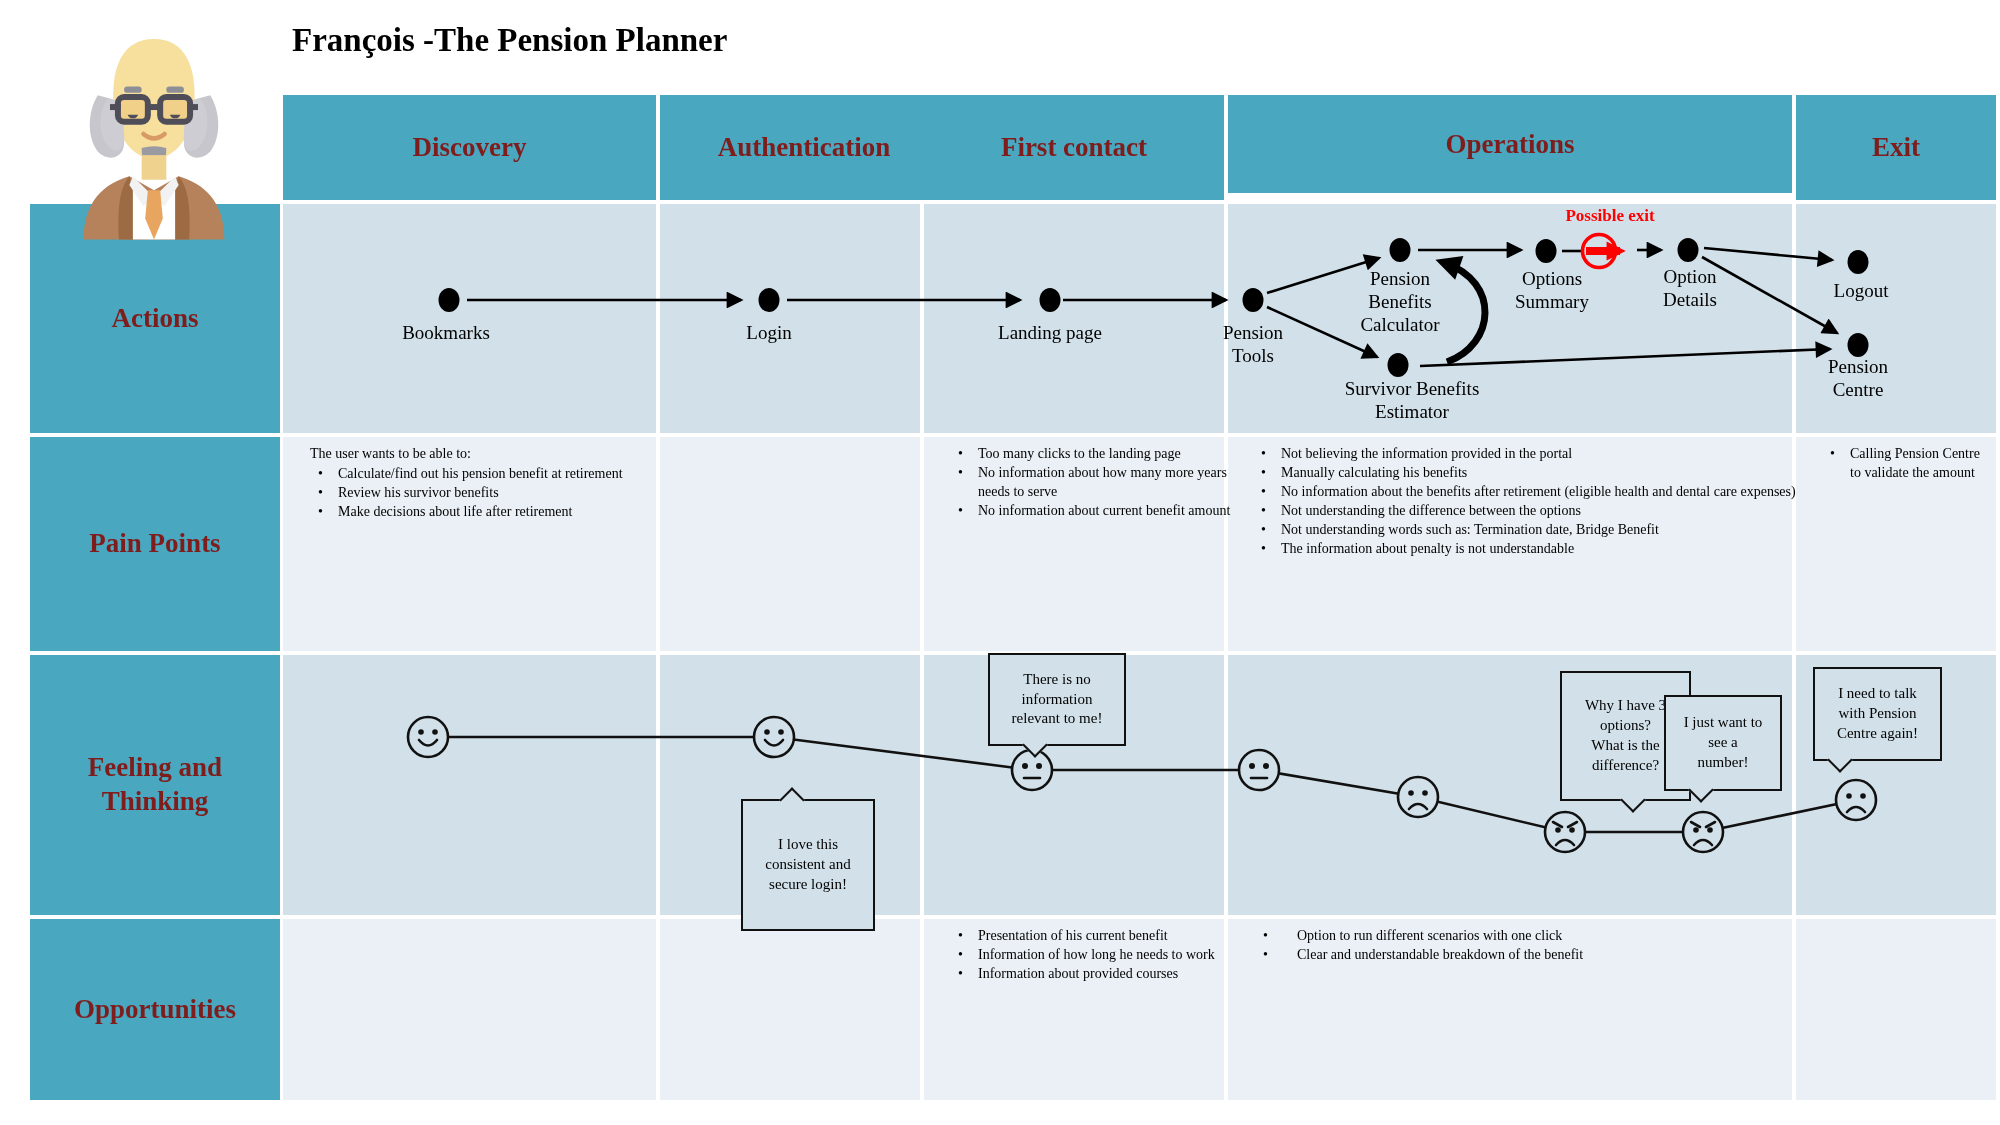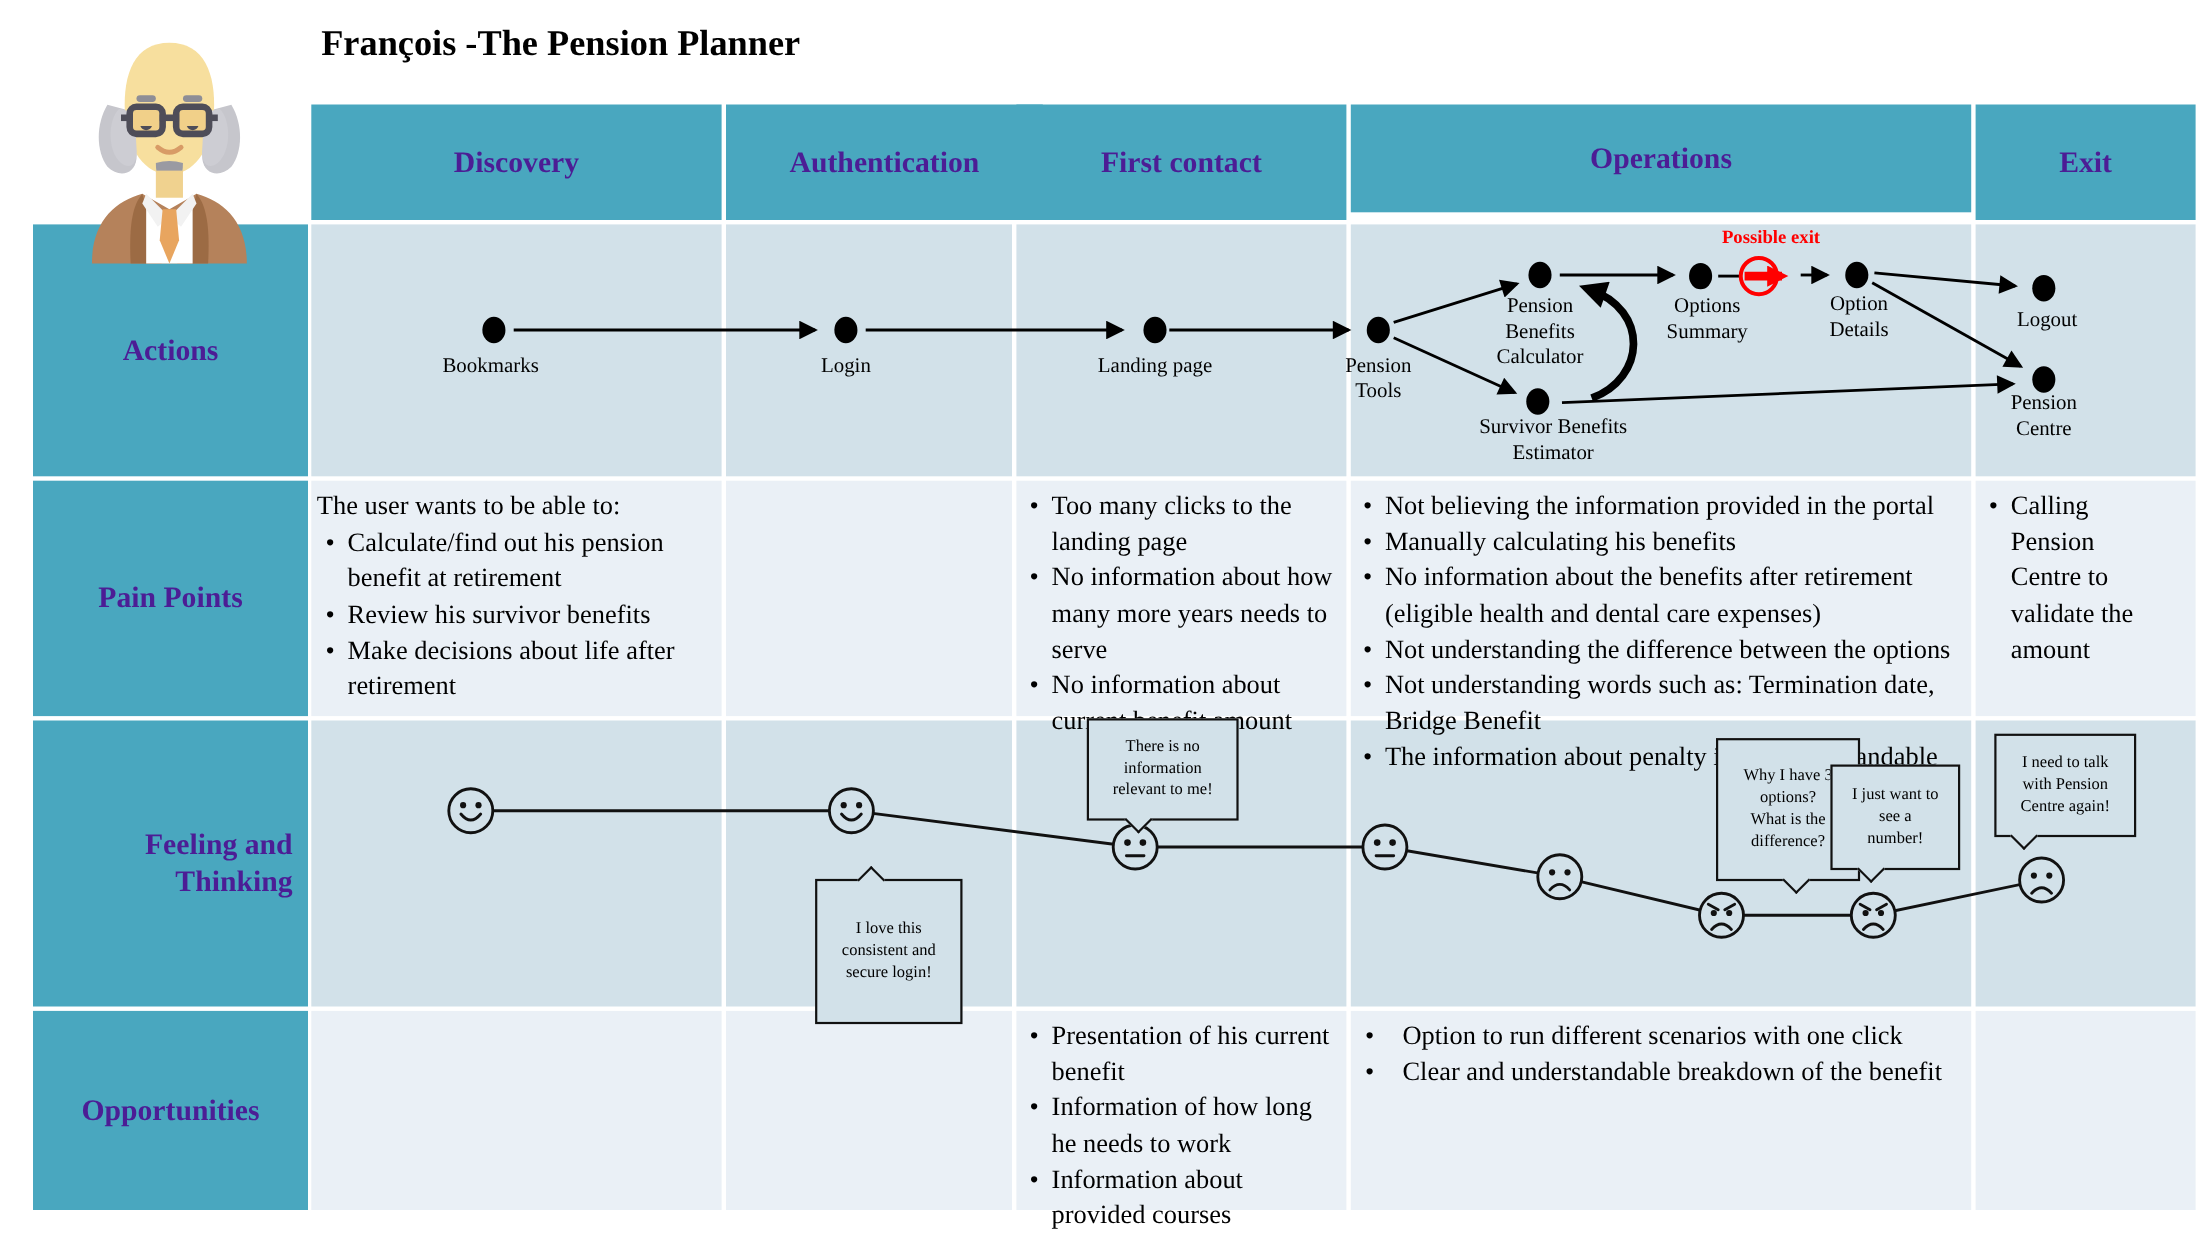--- a/index.html
+++ b/index.html
@@ -1,37 +1,37 @@
 <!DOCTYPE html>
 <html><head>
 <meta charset="utf-8">
 <style>
   html,body{margin:0;padding:0;background:#fff;}
   .canvas{position:relative;width:2000px;height:1125px;background:#fff;overflow:hidden;
           font-family:Liberation Serif, serif;color:#000;}
   .page-title{position:absolute;left:292px;top:22px;font-size:33px;font-weight:bold;letter-spacing:0;}
   .cell{position:absolute;box-sizing:border-box;}
-  .teal{background:#49A7BF;color:#4c1d95;font-weight:bold;display:flex;align-items:center;
-        justify-content:center;text-align:right;}
+  .teal{background:#49A7BF;color:#7f1d1d;font-weight:bold;display:flex;align-items:center;
+        justify-content:center;text-align:center;}
   .col-h{font-size:27px;}
   .row-h{font-size:27px;line-height:1.25;padding:0 14px;}
   .band-a{background:#D2E1E9;}
   .band-b{background:#EAF0F6;}
   .overlay{position:absolute;left:0;top:0;width:2000px;height:1125px;pointer-events:none;z-index:5;}
   .node-label{position:absolute;transform:translateX(-50%);font-size:19px;line-height:1.2;
               text-align:center;white-space:pre-line;z-index:6;}
   .possible-exit{position:absolute;transform:translateX(-50%);font-size:17px;font-weight:bold;
                  color:#FF0000;white-space:nowrap;z-index:6;}
   .bubble{position:absolute;background:#D2E1E9;border:2px solid #111;box-sizing:border-box;
           font-size:15px;line-height:1.32;text-align:center;white-space:pre-line;
           display:flex;align-items:center;justify-content:center;padding:6px 8px;z-index:7;}
   .tail{position:absolute;width:16px;height:16px;background:#D2E1E9;transform:rotate(45deg);z-index:7;}
   .tail.down{bottom:-10px;border-right:2px solid #111;border-bottom:2px solid #111;}
   .tail.up{top:-10px;border-left:2px solid #111;border-top:2px solid #111;}
-  .textcell{position:absolute;font-size:24px;line-height:1.36;z-index:4;}
+  .textcell{position:absolute;font-size:14px;line-height:1.36;z-index:4;margin-left:22px;}
   .intro{margin:0 0 1px 0;}
   ul.blist{list-style:none;margin:0;padding:0;}
   ul.blist li{position:relative;padding-left:28px;margin:0;}
   ul.blist li::before{content:"\2022";position:absolute;left:8px;}
   ul.blist.wide li{padding-left:44px;}
   ul.blist.wide li::before{left:10px;}
   .avatar{position:absolute;left:66px;top:28px;width:176px;height:212px;z-index:9;}
   .face{fill:#D2E1E9;stroke:#111;stroke-width:2.6;}
   .feat{fill:#111;}
   .mouth{fill:none;stroke:#111;stroke-width:2.6;stroke-linecap:round;}

